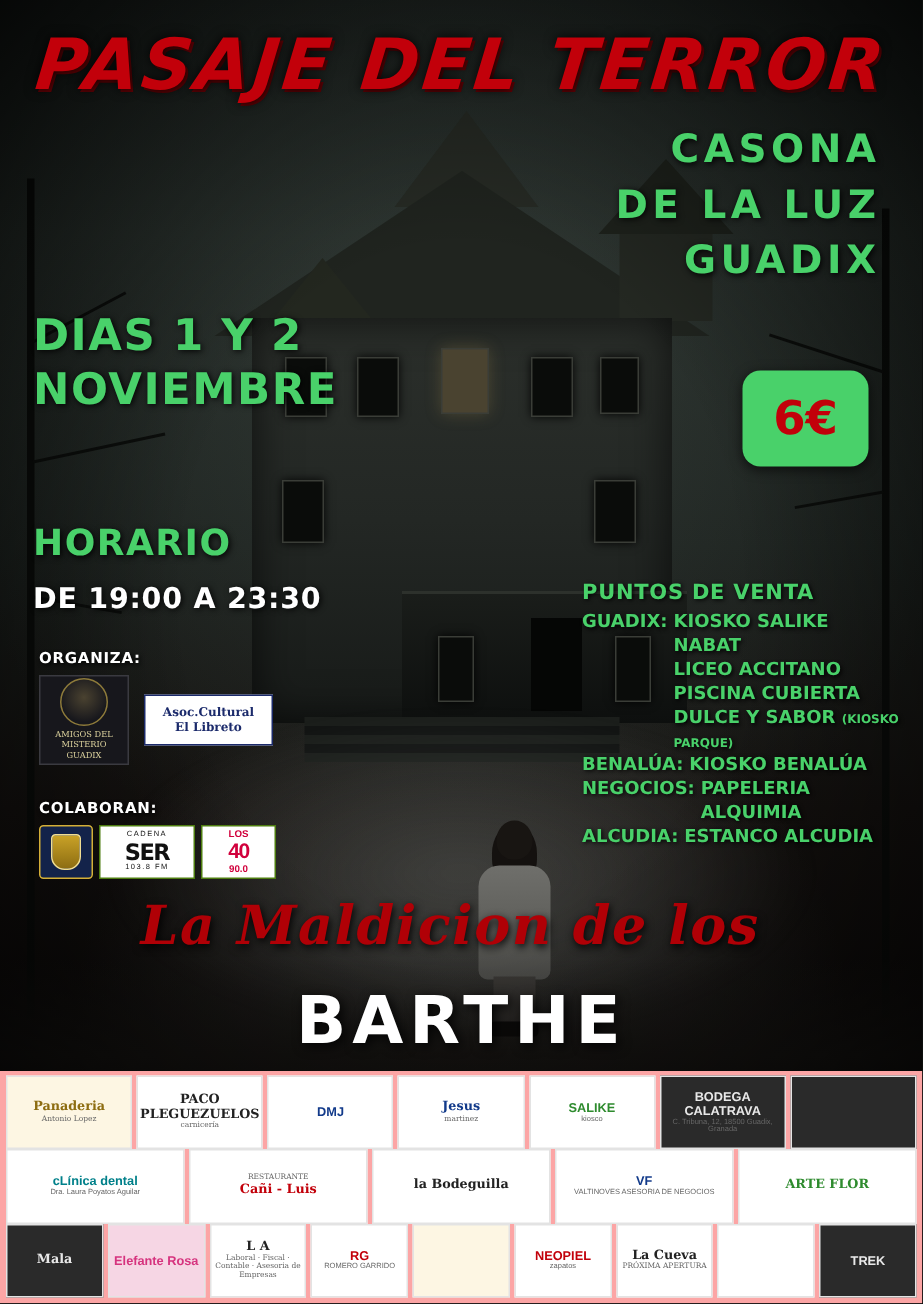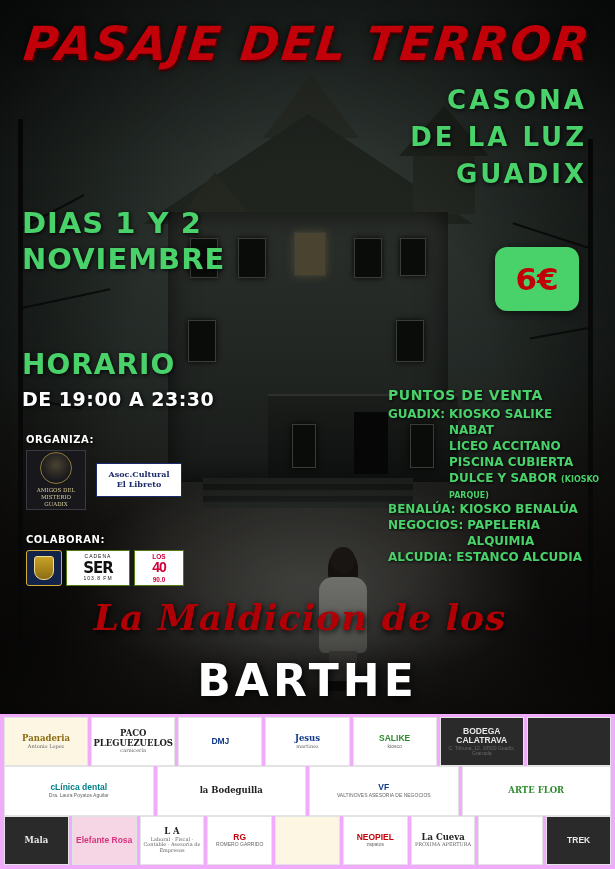--- a/index.html
+++ b/index.html
@@ -267,21 +267,21 @@
     box-shadow: 0 2px 8px rgba(0,0,0,0.6);
   }
 
   .schedule-title {
     position: absolute;
     left: 22px;
     top: 348px;
     color: #49d16a;
     font-family: "DejaVu Sans", sans-serif;
     font-weight: bold;
-    font-size: 28px;
+    font-size: 24px;
     letter-spacing: 1px;
     text-shadow: 1px 1px 4px rgba(0,0,0,0.95);
   }
   .schedule-time {
     position: absolute;
     left: 22px;
     top: 388px;
     color: #ffffff;
     font-family: "DejaVu Sans", sans-serif;
     font-weight: bold;
@@ -441,21 +441,21 @@
     text-shadow: 2px 2px 8px rgba(0,0,0,0.9);
   }
 
   
   .sponsors {
     position: absolute;
     left: 0;
     bottom: 0;
     width: 615px;
     height: 155px;
-    background: #f0abfc;
+    background: #fca5a5;
     display: flex;
     flex-direction: column;
     justify-content: space-between;
     padding: 3px 4px 4px 4px;
     box-sizing: border-box;
   }
   .sp-row {
     display: flex;
     flex: 1;
     gap: 3px;
@@ -681,20 +681,26 @@
       </div>
     </div>
 
     <div class="sp-row">
       <div class="sp teal">
         <div>
             <b>cLínica dental</b>
             <span class="sub">Dra. Laura Poyatos Aguilar</span>
           </div>
       </div>
+      <div class="sp red serif">
+        <div>
+            <span class="sub">RESTAURANTE</span>
+            <b>Cañi - Luis</b>
+          </div>
+      </div>
       <div class="sp serif">
         <div>
             <b>la Bodeguilla</b>
           </div>
       </div>
       <div class="sp blue">
         <div>
             <b>VF</b>
             <span class="sub">VALTINOVES ASESORIA DE NEGOCIOS</span>
           </div>

